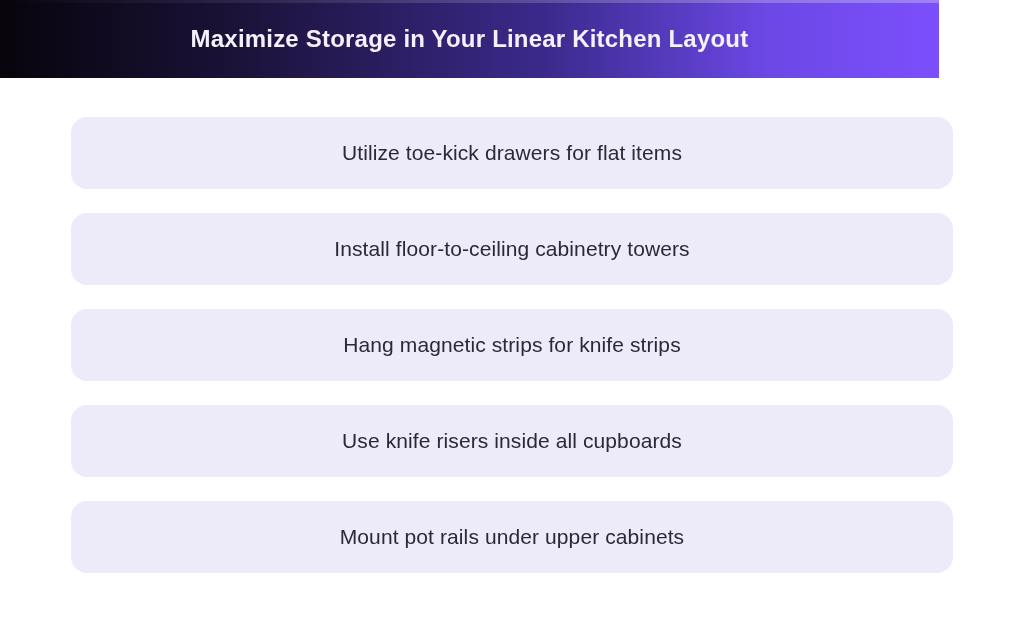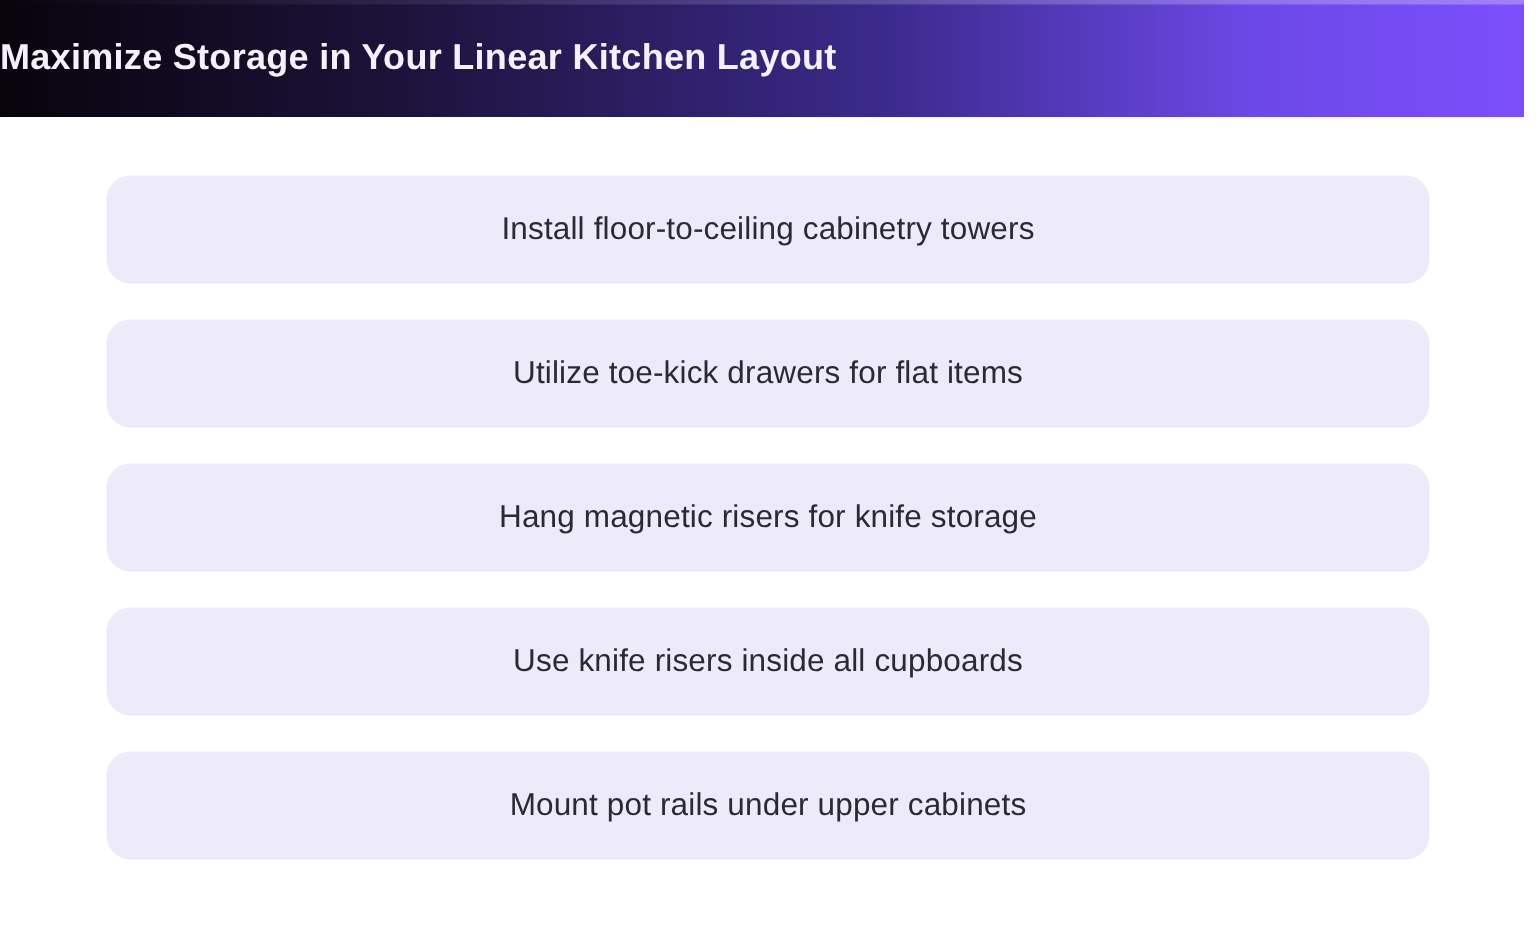--- a/index.html
+++ b/index.html
@@ -15,24 +15,25 @@
   * { margin: 0; padding: 0; box-sizing: border-box; }
   html, body {
     width: 1024px;
     height: 625px;
     overflow: hidden;
     background: var(--page-background);
     font-family: "Liberation Sans", "DejaVu Sans", sans-serif;
   }
   .header {
     position: relative;
-    width: 1016px;
+    width: 939px;
     height: 78px;
     display: flex;
     align-items: center;
+    justify-content: center;
     background: linear-gradient(90deg,
       var(--header-gradient-start) 0%,
       var(--header-gradient-mid1) 25%,
       var(--header-gradient-mid2) 58%,
       #6c48e6 82%,
       var(--header-gradient-end) 100%);
   }
   .header::before {
     content: "";
     position: absolute;
@@ -72,27 +73,27 @@
 </style>
 </head>
 <body>
 
 <div class="header">
   <h1>Maximize Storage in Your Linear Kitchen Layout</h1>
 </div>
 
 <div class="card-list">
   <div class="card">
+    <span>Utilize toe-kick drawers for flat items</span>
+  </div>
+  <div class="card">
     <span>Install floor-to-ceiling cabinetry towers</span>
   </div>
   <div class="card">
-    <span>Utilize toe-kick drawers for flat items</span>
-  </div>
-  <div class="card">
-    <span>Hang magnetic risers for knife storage</span>
+    <span>Hang magnetic strips for knife strips</span>
   </div>
   <div class="card">
     <span>Use knife risers inside all cupboards</span>
   </div>
   <div class="card">
     <span>Mount pot rails under upper cabinets</span>
   </div>
 </div>
 
 </body></html>

